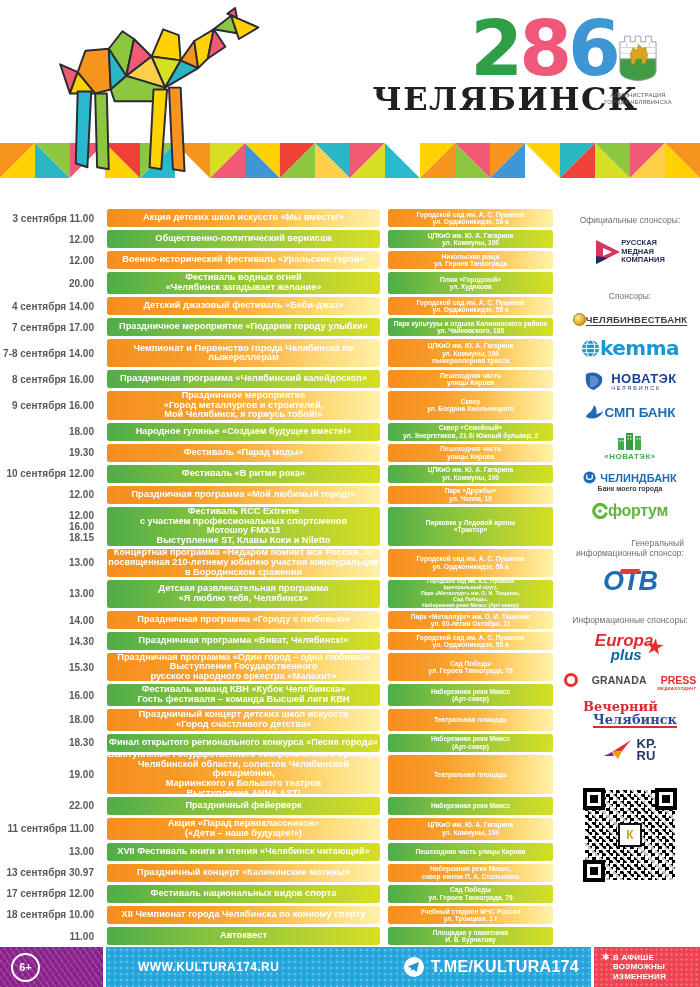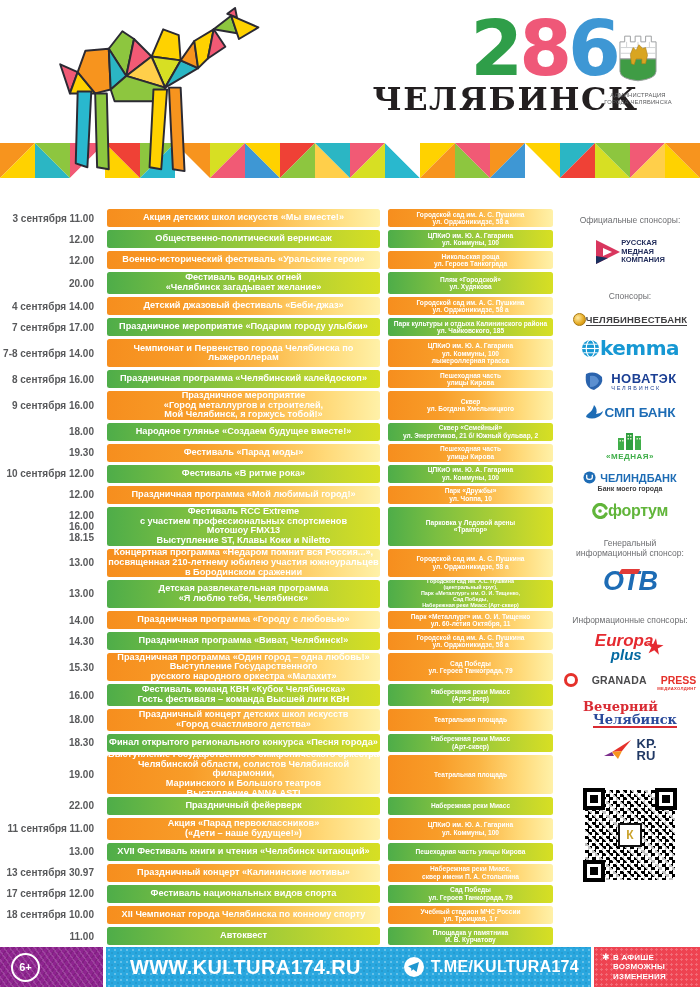--- a/index.html
+++ b/index.html
@@ -40,21 +40,21 @@
   .event span{font-size:9.2px;line-height:9.8px;white-space:pre-line;}
   .loc{flex:0 0 165px;margin-left:8px;}
   .loc span{font-size:6.6px;line-height:7.4px;white-space:pre-line;}
   .loc span[data-variant="small"]{font-size:5.4px;line-height:5.8px;}
   .bar[data-variant="orange"]{background:linear-gradient(90deg,#f68e1e 0%,#f89c28 30%,#fbb544 55%,#ffd978 80%,#fff1a8 100%);}
   .bar[data-variant="green"]{background:linear-gradient(90deg,#4ead49 0%,#7cbf41 30%,#a3cc37 60%,#c5d72c 85%,#d7df23 100%);}
 
   
   .sidebar{position:absolute;left:560px;top:207px;width:140px;height:738px;
            display:flex;flex-direction:column;align-items:center;}
-  .sp-label{font-size:8.5px;color:#6d6e71;text-align:center;white-space:pre-line;line-height:10px;}
+  .sp-label{font-size:8.5px;color:#6d6e71;text-align:right;white-space:pre-line;line-height:10px;}
   .logo{display:flex;align-items:center;justify-content:center;gap:0;}
   .rmk{margin-top:14px;}
   .rmk-text{font-size:7.5px;line-height:8.5px;font-weight:bold;color:#232e5c;white-space:pre-line;text-align:left;}
   .lbl-official{margin-top:8px;}
   .lbl-sponsors{margin-top:26px;}
   .chinv{margin-top:12px;}
   .coin{width:11px;height:11px;border-radius:50%;border:1px solid #a8770f;
         background:radial-gradient(circle at 35% 35%,#ffe9a0,#e3a81f 60%,#b97d12);}
   .chinv-text{font-size:9.5px;font-weight:bold;color:#414042;border-bottom:1.5px solid #414042;letter-spacing:.2px;}
   .kemma{margin-top:10px;}
@@ -111,21 +111,21 @@
   .footer{position:absolute;left:0;top:947px;width:700px;height:40px;display:flex;gap:3px;}
   .f-purple{width:103px;background:#8f2490;position:relative;display:flex;align-items:center;
      background-image:repeating-linear-gradient(55deg,rgba(255,255,255,.14) 0 1.5px,transparent 1.5px 5px),
                       repeating-linear-gradient(-55deg,rgba(0,0,0,.10) 0 1.5px,transparent 1.5px 5px);}
   .age-circle{margin-left:11px;width:25px;height:25px;border:2px solid #fff;border-radius:50%;
       color:#fff;font-size:11px;font-weight:bold;display:flex;align-items:center;justify-content:center;}
   .f-blue{flex:1;background:#29a7df;display:flex;align-items:center;color:#fff;font-weight:bold;
      background-image:radial-gradient(rgba(255,255,255,.28) 1px,transparent 1.3px),
                       radial-gradient(rgba(0,0,0,.07) 1px,transparent 1.3px);
      background-size:6px 6px,6px 6px;background-position:0 0,3px 3px;}
-  .site{margin-left:24px;font-size:20px;letter-spacing:.4px;}
+  .site{margin-left:32px;font-size:12px;letter-spacing:.4px;}
   .tg-icon{margin-left:auto;width:20px;height:20px;border-radius:50%;background:#fff;
       display:flex;align-items:center;justify-content:center;margin-right:7px;flex:0 0 20px;}
   .tg{font-size:16px;margin-right:12px;letter-spacing:.3px;}
   .f-pink{width:106px;background:#ee4351;color:#fff;display:flex;align-items:center;position:relative;
      background-image:radial-gradient(rgba(255,255,255,.22) 1px,transparent 1.3px);background-size:5px 5px;}
   .star{position:absolute;left:8px;top:6px;font-size:9px;line-height:9px;}
   .disclaimer{margin-left:19px;font-size:8px;line-height:9.5px;font-weight:bold;white-space:pre-line;letter-spacing:.2px;}
 </style>
 </head>
 <body>
@@ -638,21 +638,21 @@
           <rect x="2.5" y="8" width="1.5" height="1.5"></rect>
             <rect x="5" y="8" width="1.5" height="1.5"></rect>
           <rect x="10.5" y="3" width="1.5" height="1.5"></rect>
             <rect x="13" y="3" width="1.5" height="1.5"></rect>
           <rect x="10.5" y="6" width="1.5" height="1.5"></rect>
             <rect x="13" y="6" width="1.5" height="1.5"></rect>
           <rect x="19.5" y="6" width="1.5" height="1.5"></rect>
             <rect x="22" y="6" width="1.5" height="1.5"></rect>
         </g>
       </svg>
-      <div class="kaskad-text">«МЕДНАЯ»</div>
+      <div class="kaskad-text">«НОВАТЭК»</div>
     </div>
 
     <div class="logo chelind">
       <div class="chelind-top">
         <svg width="13" height="13" viewBox="0 0 14 14" aria-hidden="true">
           <circle cx="7" cy="7" r="6.5" fill="#1d6cb5"></circle>
           <path d="M4,4 v3 q0,2 3,2 q3,0 3,-2 v-3" fill="none" stroke="#fff" stroke-width="1.4"></path>
         </svg>
         <span class="chelind-text">ЧЕЛИНДБАНК</span>
       </div>

